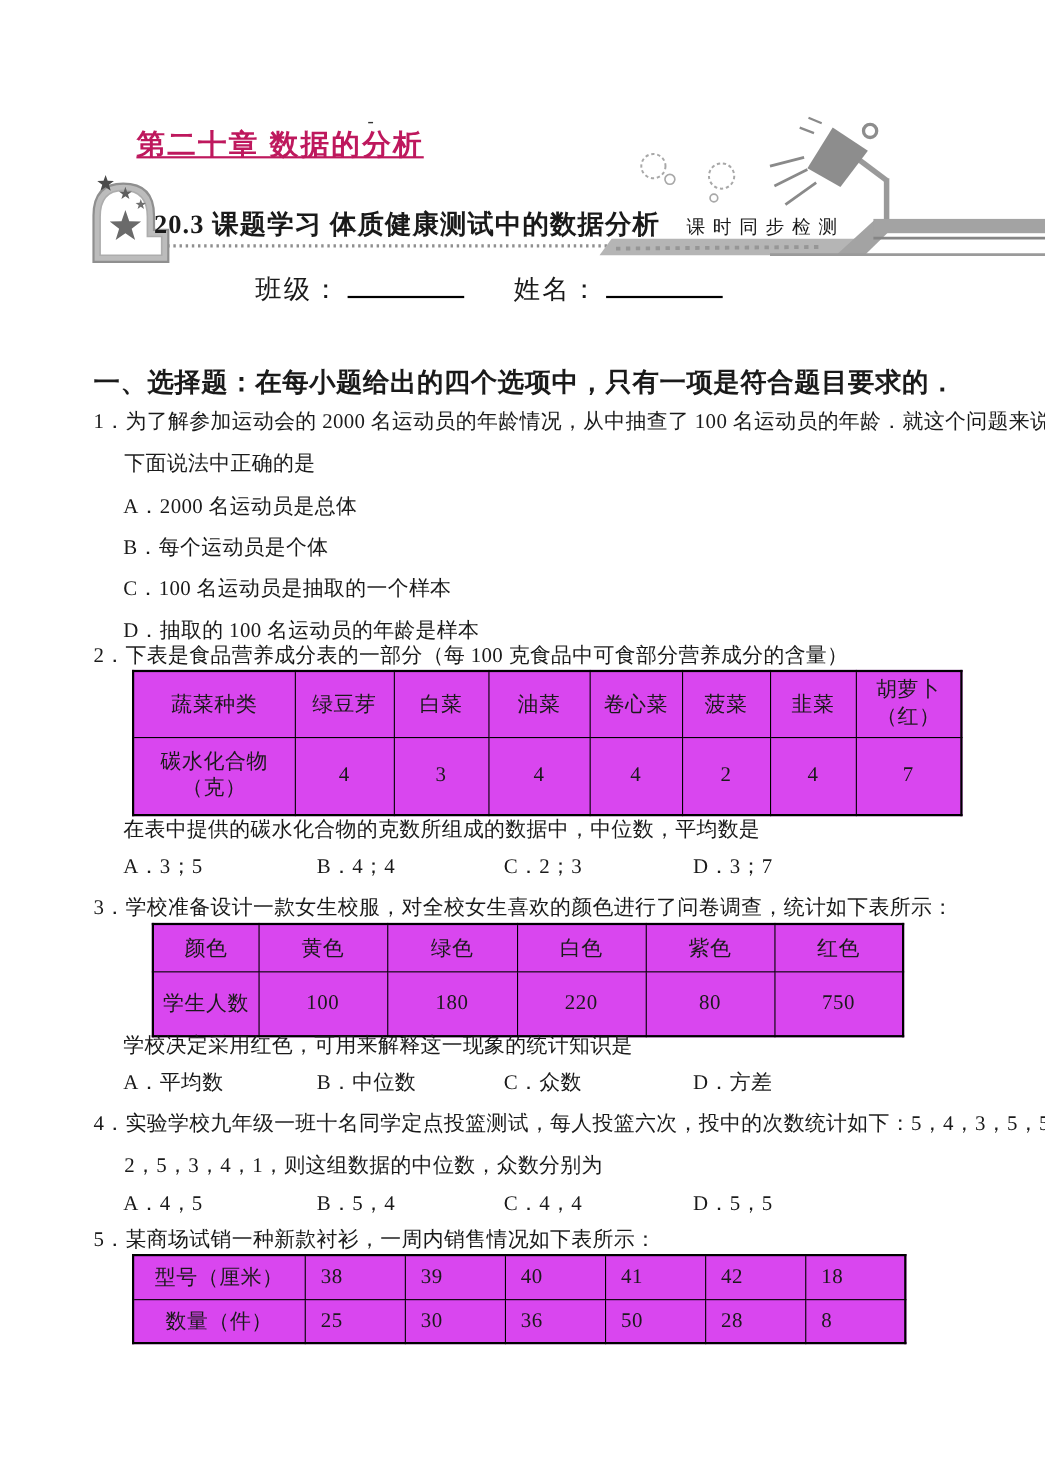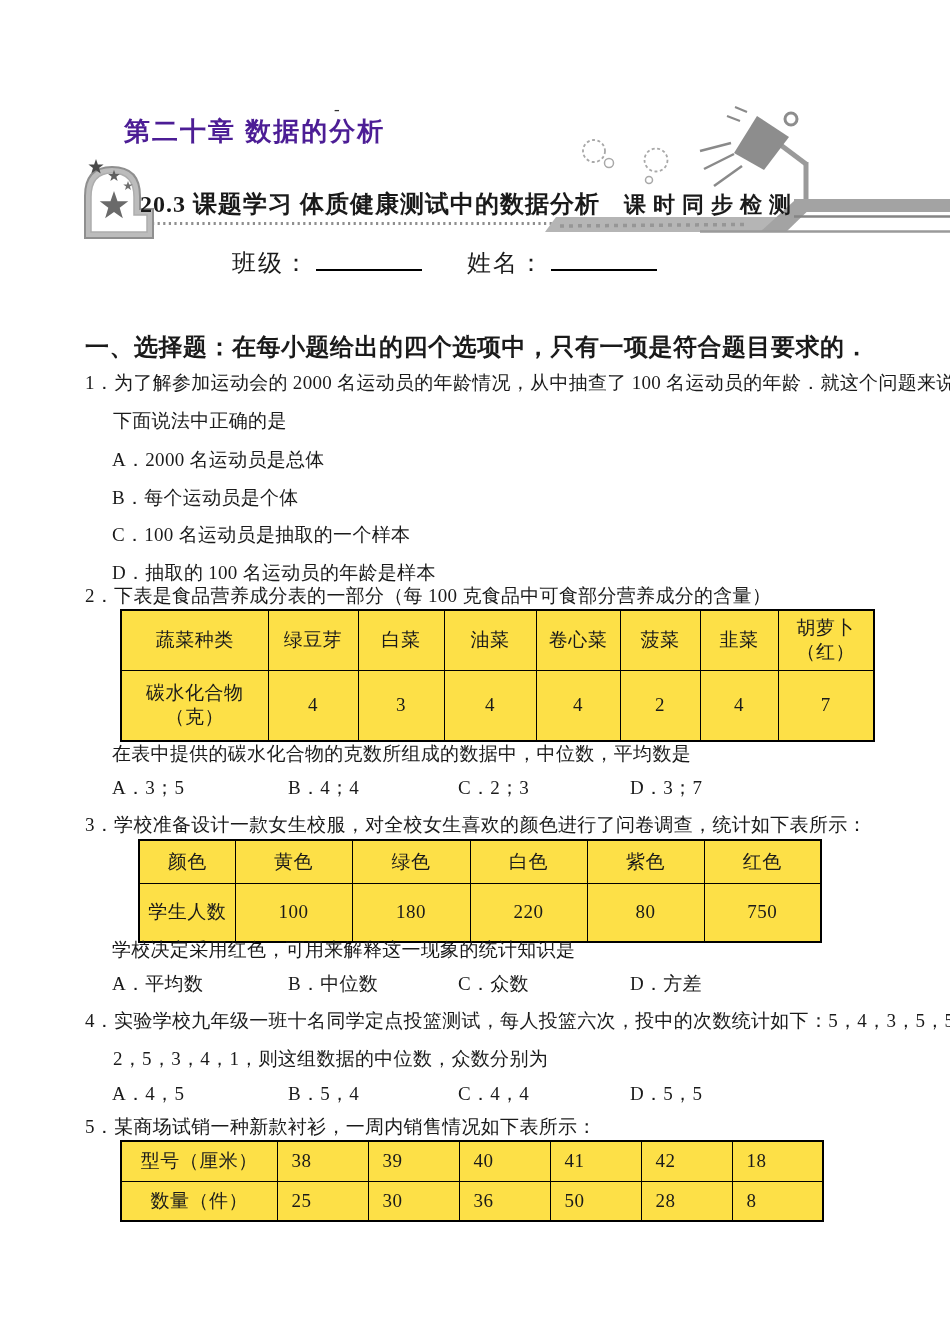--- a/index.html
+++ b/index.html
@@ -6,33 +6,33 @@
   body{
     width:950px;height:1344px;background:#ffffff;position:relative;
     font-family:"Liberation Serif","DejaVu Serif",serif;color:#1a1a1a;
     overflow:hidden;
   }
   .abs{position:absolute;white-space:nowrap;}
   .body-text{font-size:19px;letter-spacing:0.3px;}
   .top-dash{font-size:17px;color:#333;}
   .chapter{
     font-family:"Liberation Sans","DejaVu Sans",sans-serif;
-    font-weight:bold;font-size:26px;color:#4c1d95;letter-spacing:2px;margin:0;
+    font-weight:bold;font-size:26px;color:#be185d;letter-spacing:2px;margin:0;text-decoration:underline;
   }
   .lesson-row{display:flex;align-items:baseline;gap:24px;}
   .lesson-title{font-size:24px;letter-spacing:1px;font-weight:bold;}
-  .badge{font-size:22px;font-weight:bold;letter-spacing:7px;text-align:center;}
+  .badge{font-size:17px;font-weight:normal;letter-spacing:7px;text-align:center;}
   .field{font-size:24px;letter-spacing:2px;}
   .blank{display:inline-block;width:106px;height:22px;border-bottom:2px solid #000;margin-left:6px;}
   .sec-heading{
     font-family:"Liberation Sans","DejaVu Sans",sans-serif;
     font-weight:bold;font-size:24px;letter-spacing:0.5px;
   }
   table.q{
-    border-collapse:collapse;position:absolute;table-layout:fixed;background:#fde047;
+    border-collapse:collapse;position:absolute;table-layout:fixed;background:#d946ef;
     border:2.5px solid #000;
     padding-left:12px;
   }
   table.q td{
     border:1.5px solid #000;text-align:center;font-size:19px;padding:0;
     letter-spacing:0.5px;
   }
   .pre{white-space:pre-line;line-height:1.3;}
   #q5-table td.num{text-align:left;padding-left:14px;}
 </style>

